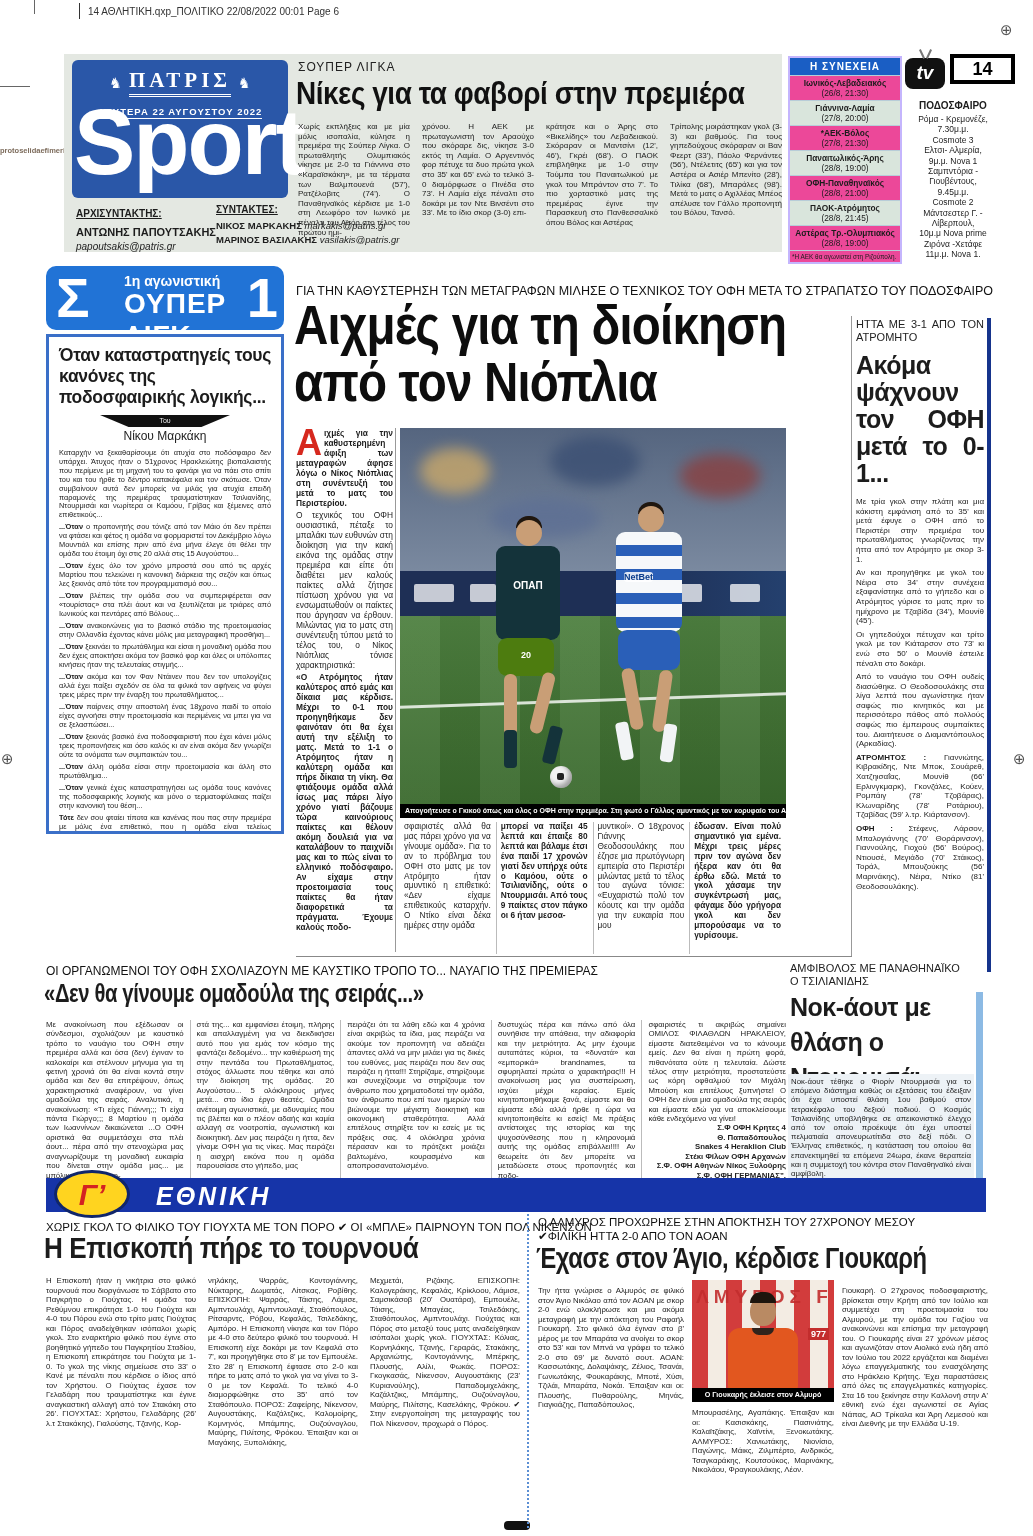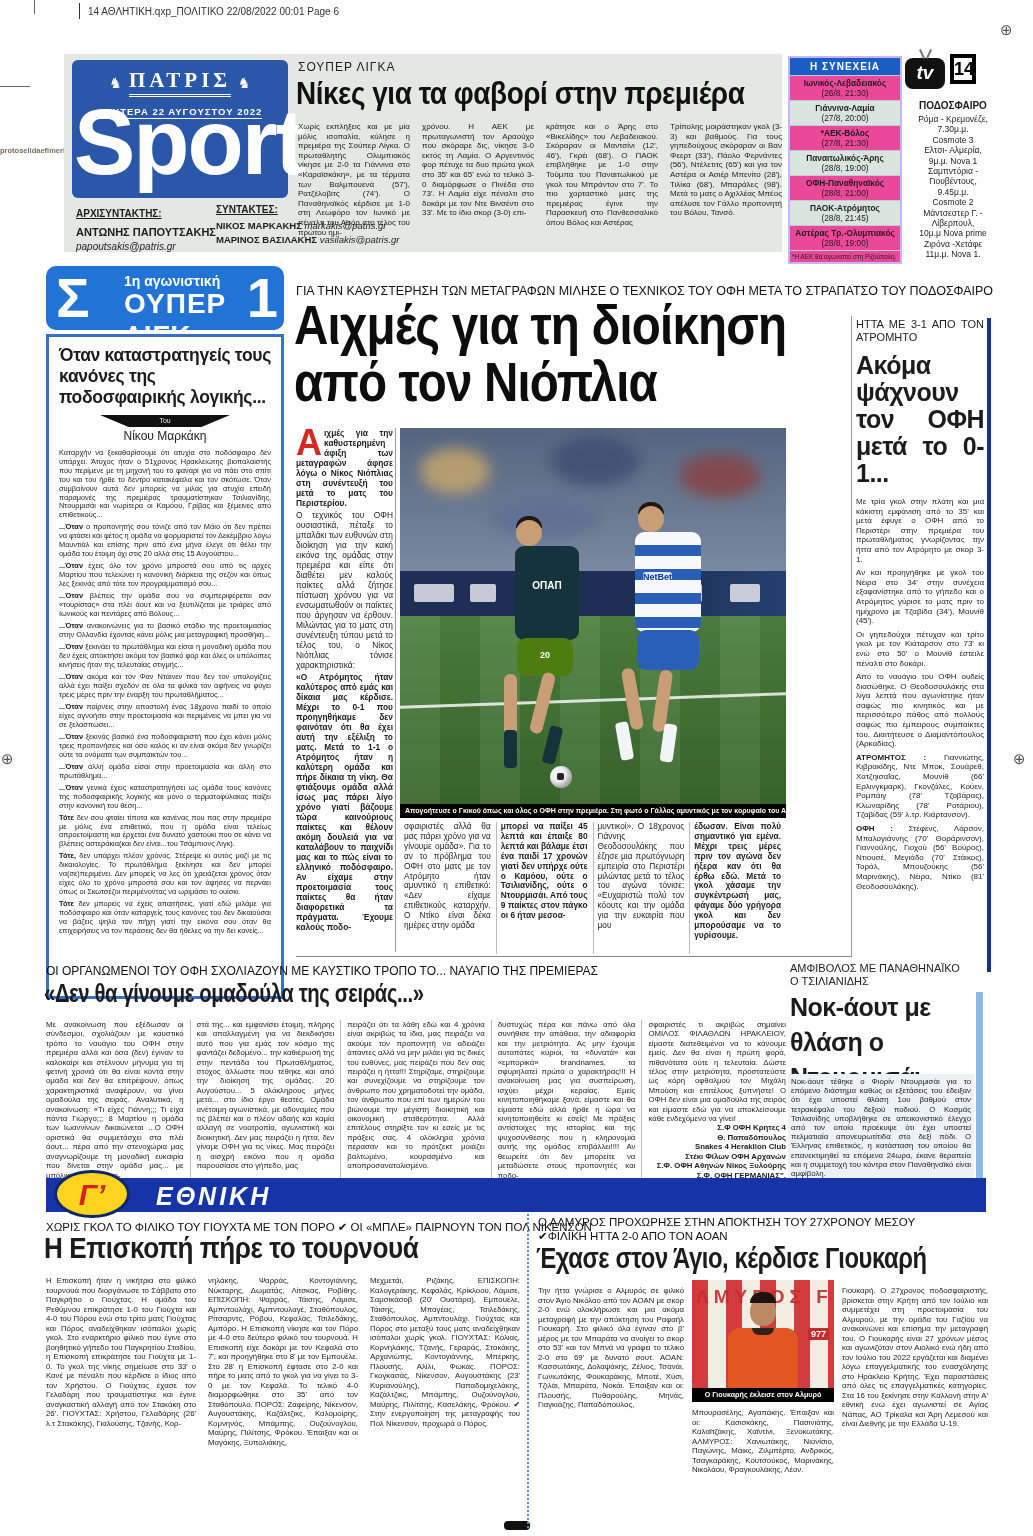--- a/index.html
+++ b/index.html
@@ -49,34 +49,34 @@
   .fx-row{text-align:center;padding:2px 1px;border-top:1px solid #b8cdd8;}
   .fx-row:nth-child(even){background:#d9e5dc;}
   .fx-m{font-size:8.3px;font-weight:bold;}
   .fx-w{font-size:8.3px;}
   .fx-foot{font-size:6.4px;padding:2px;border-top:1px solid #b8cdd8;}
   
   .tv-icon{left:905px;top:58px;width:40px;height:31px;background:#111;border-radius:8px;color:#fff;
            font-size:19px;font-weight:bold;font-style:italic;text-align:center;line-height:30px;}
   .tv-icon::before,.tv-icon::after{content:"";position:absolute;top:-9px;left:16px;width:2px;height:10px;background:#777;transform:rotate(-25deg);}
   .tv-icon::after{left:23px;transform:rotate(25deg);}
-  .pg-box{left:950px;top:54px;width:26px;height:30px;background:#fff;border:4px solid #000;
+  .pg-box{left:950px;top:54px;width:65px;height:30px;background:#fff;border:4px solid #000;
           color:#000;font-size:18px;font-weight:bold;text-align:center;line-height:22px;}
   .tv-title{left:898px;top:100px;width:110px;text-align:center;font-size:10px;font-weight:bold;}
   .tv-lines{left:898px;top:114px;width:110px;text-align:center;font-size:8.5px;line-height:10.4px;}
   
   .lg-banner{left:46px;top:266px;width:238px;height:64px;background:#2173d6;border-radius:10px;color:#fff;}
   .lg-sigma{position:absolute;left:10px;top:2px;font-size:56px;font-weight:800;line-height:60px;}
   .lg-round{position:absolute;left:78px;top:7px;font-size:14px;font-weight:bold;}
   .lg-name{position:absolute;left:78px;top:22px;font-size:28px;font-weight:800;letter-spacing:1px;}
   .lg-one{position:absolute;right:6px;top:2px;font-size:56px;font-weight:800;line-height:60px;}
   
   .main-kicker{left:296px;top:284px;font-size:12.5px;color:#111;}
   .main-headline{left:294px;top:296px;font-size:56px;line-height:57px;font-weight:800;letter-spacing:-1px;color:#0d0d0d;transform:scaleX(.85);}
-  .opinion{left:46px;top:334px;width:238px;height:665px;border:3px solid #3a6fc8;background:#fff;padding:8px 10px;overflow:hidden;}
+  .opinion{left:46px;top:334px;width:238px;height:500px;border:3px solid #3a6fc8;background:#fff;padding:8px 10px;overflow:hidden;}
   .op-title{font-size:17.5px;font-weight:800;line-height:21px;letter-spacing:-0.3px;}
   .op-orn{width:130px;height:12px;background:#111;margin:7px auto 2px auto;clip-path:polygon(0 0,100% 0,78% 100%,22% 100%);
           color:#eee;font-size:7px;text-align:center;line-height:11px;}
   .op-byline{text-align:center;font-size:12px;margin-bottom:6px;}
   .op-paras p{margin:0 0 3.2px 0;font-size:7.4px;line-height:8.9px;}
   .main-col1{left:296px;top:428px;width:97px;height:524px;font-size:8.4px;line-height:10px;overflow:hidden;}
   .main-col1 p{margin:0 0 2px 0;}
   .dropcap{float:left;color:#d6281e;font-size:36px;line-height:30px;font-weight:800;margin:0 2px 0 0;}
   .vrule1{left:395px;top:428px;width:1px;height:524px;background:#999;}
   .vrule2{left:851px;top:316px;width:1px;height:640px;background:#999;}
@@ -86,21 +86,21 @@
   .photo{left:400px;top:428px;width:386px;height:376px;overflow:hidden;background:#61718a;}
   .ph-sky{position:absolute;left:0;top:0;width:100%;height:40%;background:linear-gradient(#55657f,#7c8ba1);}
   .blob{position:absolute;border-radius:50%;filter:blur(7px);opacity:.8;}
   .ph-band{position:absolute;left:0;top:38%;width:100%;height:12%;background:linear-gradient(90deg,#1e2f55 60%,#24406e);}
   .ph-band i{position:absolute;top:30%;height:40%;background:rgba(255,255,255,.75);border-radius:2px;}
   .ph-grass{position:absolute;left:0;top:50%;width:100%;height:50%;
             background:repeating-linear-gradient(90deg,rgba(255,255,255,.06) 0 40px,rgba(0,0,0,.05) 40px 80px),linear-gradient(#4e8040,#39682c);}
   .ph-line{position:absolute;left:-5%;top:72%;width:110%;height:3px;background:rgba(255,255,255,.8);transform:rotate(-2deg);}
   .head{position:absolute;width:26px;height:26px;border-radius:50%;background:#c99e76;}
   .hair{position:absolute;width:26px;height:12px;border-radius:13px 13px 0 0;background:#20170f;}
-  .torso{position:absolute;border-radius:9px;margin-left:19px;}
+  .torso{position:absolute;border-radius:9px;}
   .leg{position:absolute;width:13px;height:62px;background:#c99e76;border-radius:6px;}
   .sock{position:absolute;width:13px;height:38px;border-radius:4px;}
   .sponsor{position:absolute;width:100%;text-align:center;font-weight:bold;}
   .ball{position:absolute;width:22px;height:22px;border-radius:50%;background:#f2f2f2;box-shadow:inset -3px -3px 5px rgba(0,0,0,.35);}
   .ball::after{content:"";position:absolute;left:7px;top:7px;width:7px;height:7px;background:#222;border-radius:2px;}
   .main-caption{left:400px;top:804px;width:386px;height:14px;background:#000;color:#fff;
                 font-size:7px;font-weight:bold;line-height:14px;padding-left:5px;overflow:hidden;white-space:nowrap;}
   .under-cols{left:400px;top:822px;width:386px;height:132px;display:flex;overflow:hidden;}
   .under-cols>div{flex:1;font-size:8.3px;line-height:9.9px;padding:0 5px 0 4px;border-right:1px solid #bbb;}
   .under-cols>div:last-child{border-right:none;}

